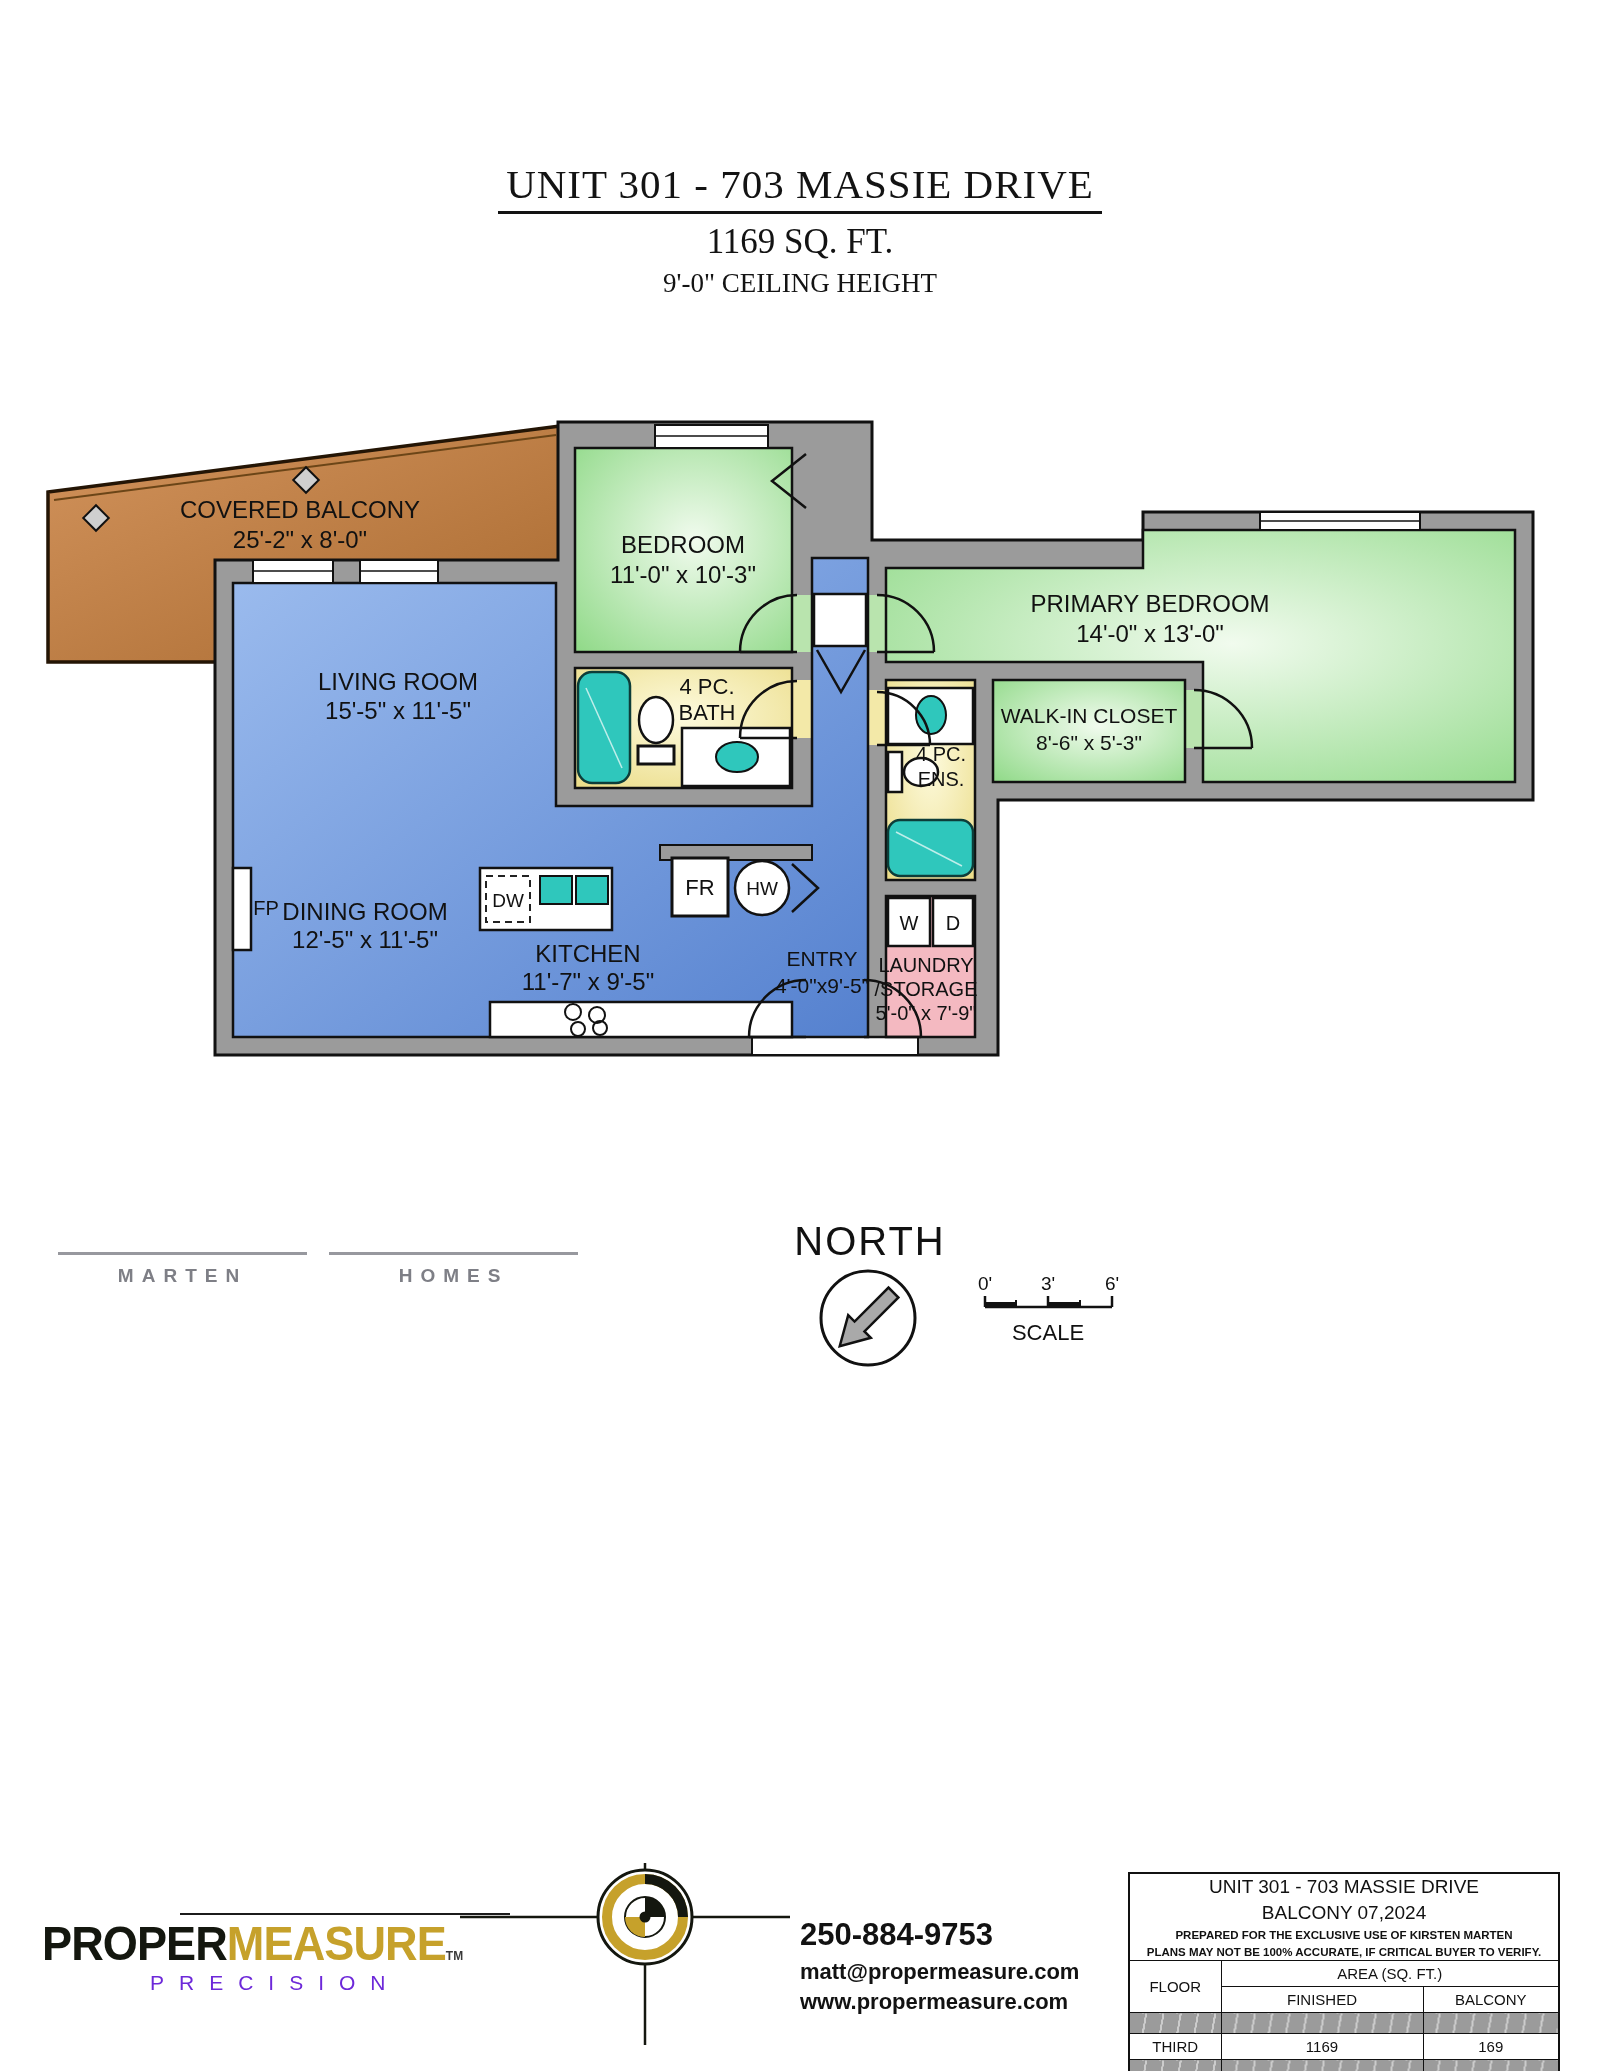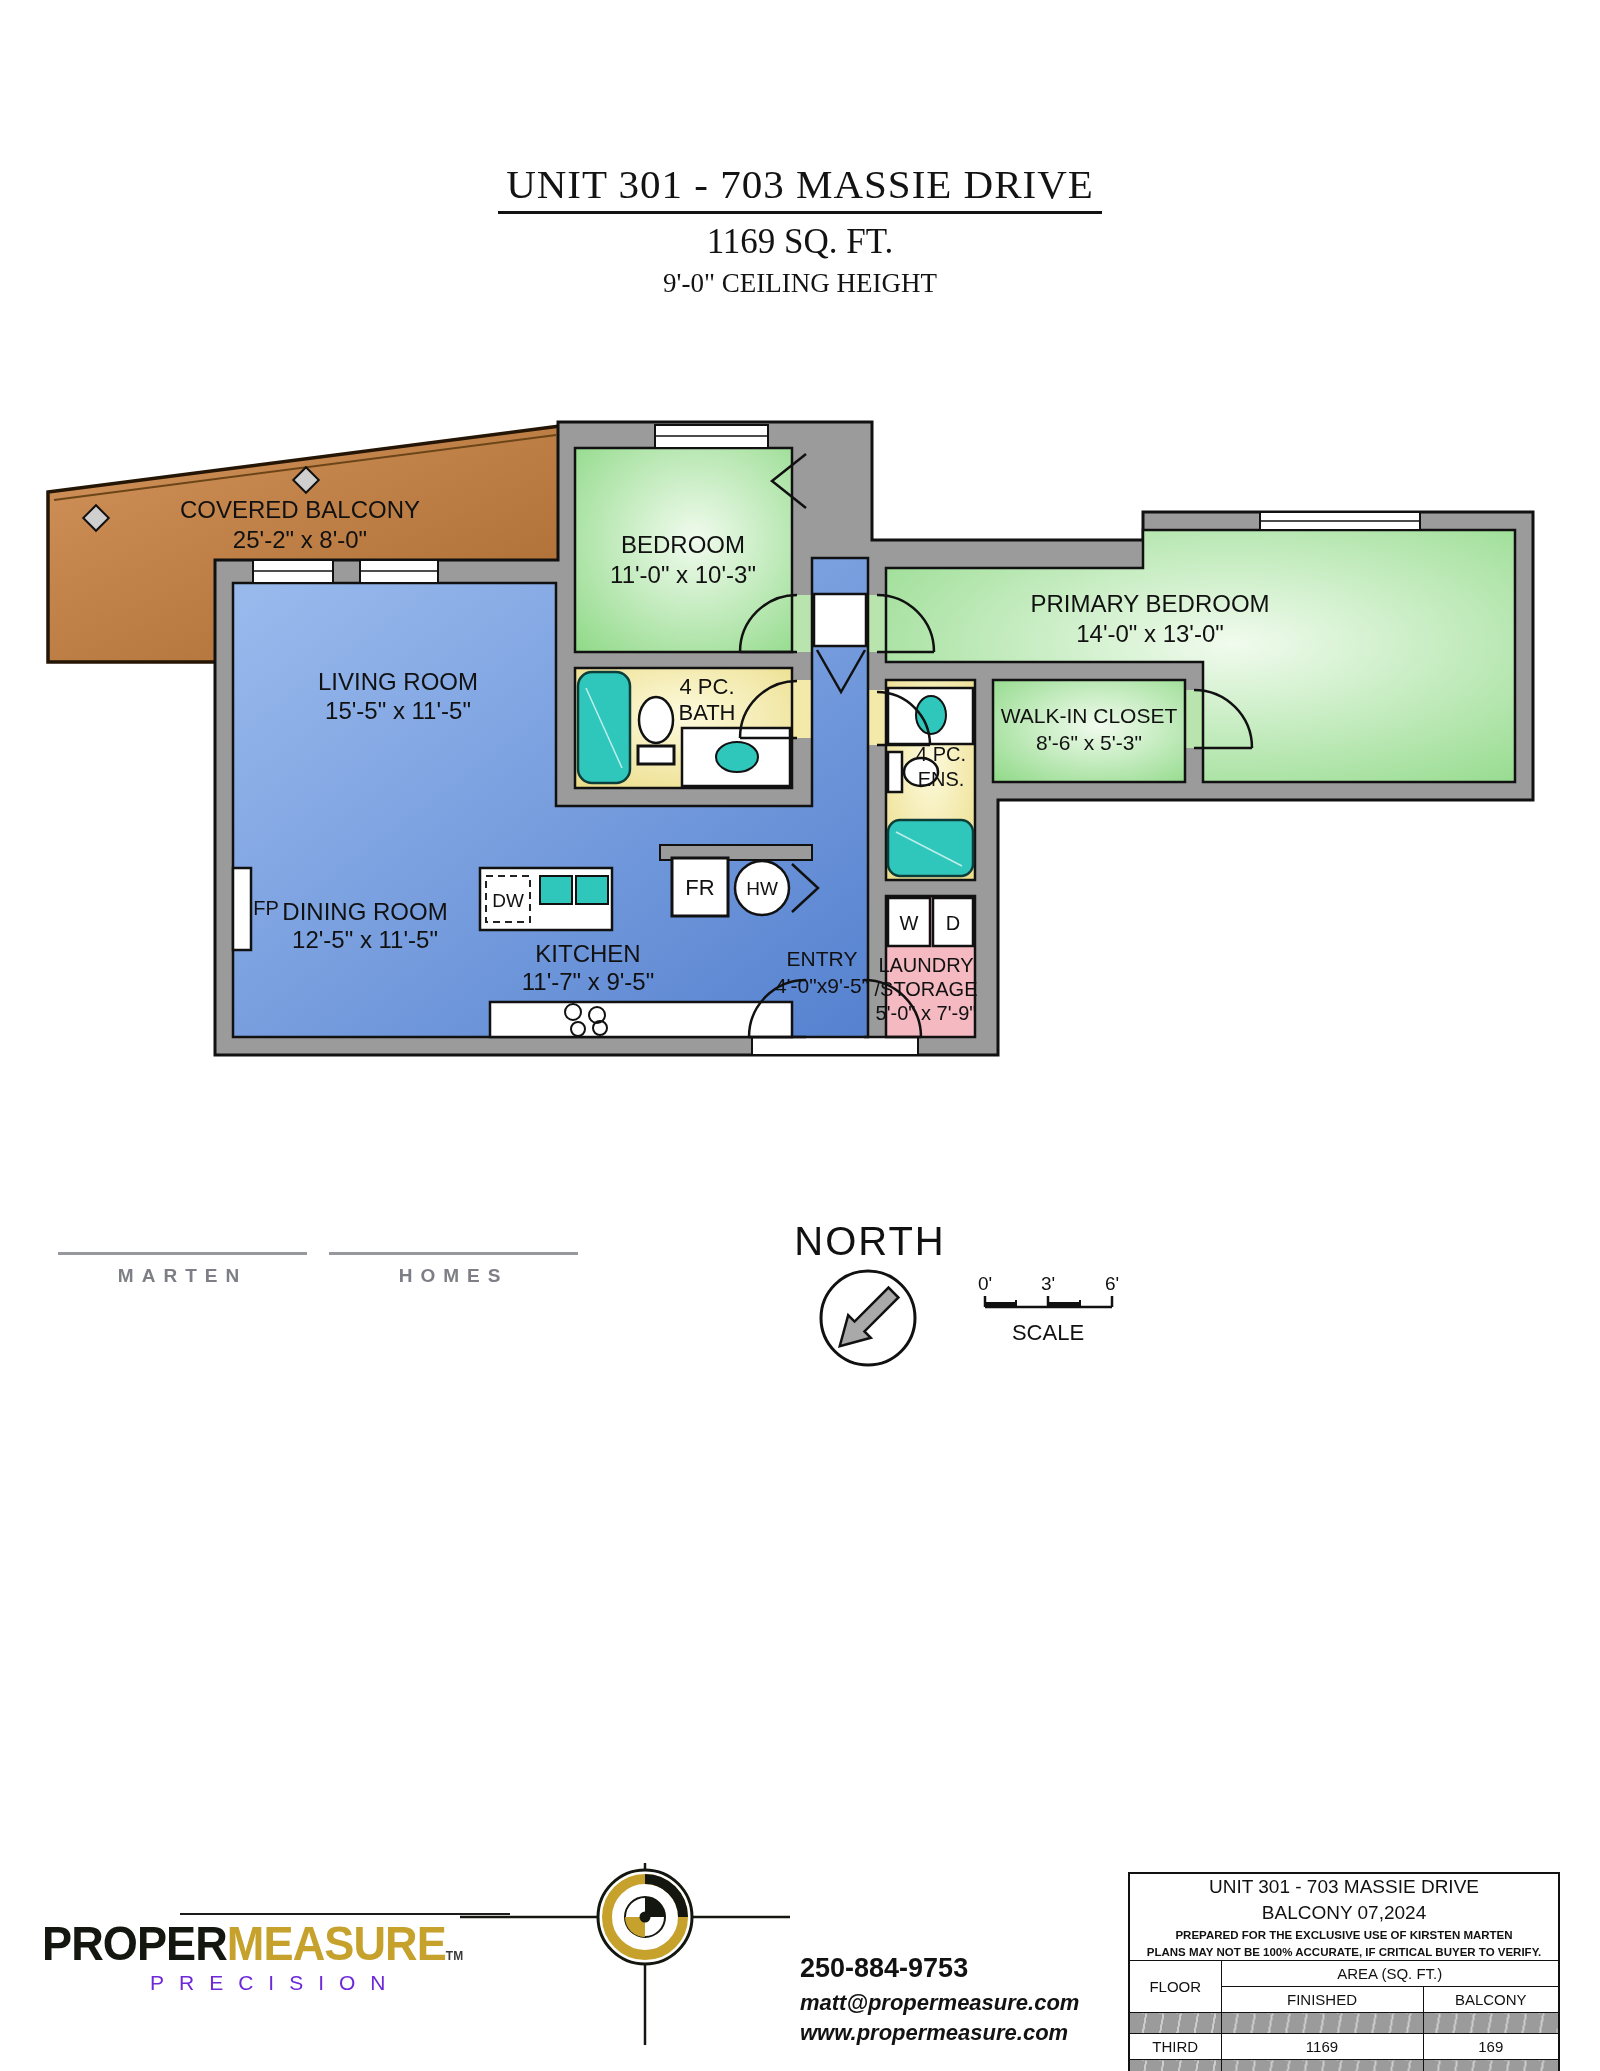--- a/index.html
+++ b/index.html
@@ -27,22 +27,22 @@
   
   .pm{position:absolute;left:40px;top:1855px;width:1120px;height:210px;}
   .pm-rule{position:absolute;left:140px;top:58px;width:330px;border-top:2.5px solid #1b1b1b;}
   .pm-word{position:absolute;left:2px;top:60px;font-weight:bold;font-size:49px;
            letter-spacing:-1px;white-space:nowrap;transform:scaleX(0.92);transform-origin:left;}
   .pm-word .w1{color:#14170f;}
   .pm-word .w2{color:#c6a12b;}
   .pm-word .tm{font-size:13px;color:#3a3a3a;letter-spacing:0;vertical-align:baseline;}
   .pm-tag{position:absolute;left:110px;top:116px;font-size:21px;letter-spacing:15px;color:#6d28d9;}
   .pm-contact{position:absolute;left:760px;top:62px;font-weight:bold;color:#121212;}
-  .pm-phone{font-size:27px;margin-bottom:6px;margin-top:36px;}
-  .pm-line{font-size:22px;margin-bottom:4px;font-style:italic;}
+  .pm-phone{font-size:31px;margin-bottom:6px;}
+  .pm-line{font-size:22px;margin-bottom:4px;}
   
   .tb{position:absolute;left:1128px;top:1872px;width:430px;border-collapse:collapse;
       table-layout:fixed;}
   .tb td{border:1.5px solid #111;text-align:center;vertical-align:middle;padding:0;}
   .tb .nb{border-left:none;border-right:none;border-top:none;border-bottom:none;}
   .tb{border:2.5px solid #111;}
   .tb-title{font-size:19px;height:26px;}
   .tb-small{font-size:11.5px;height:17px;font-weight:bold;}
   .tb-h{font-size:15px;height:25px;}
   .tb-d{font-size:15px;height:25px;}

